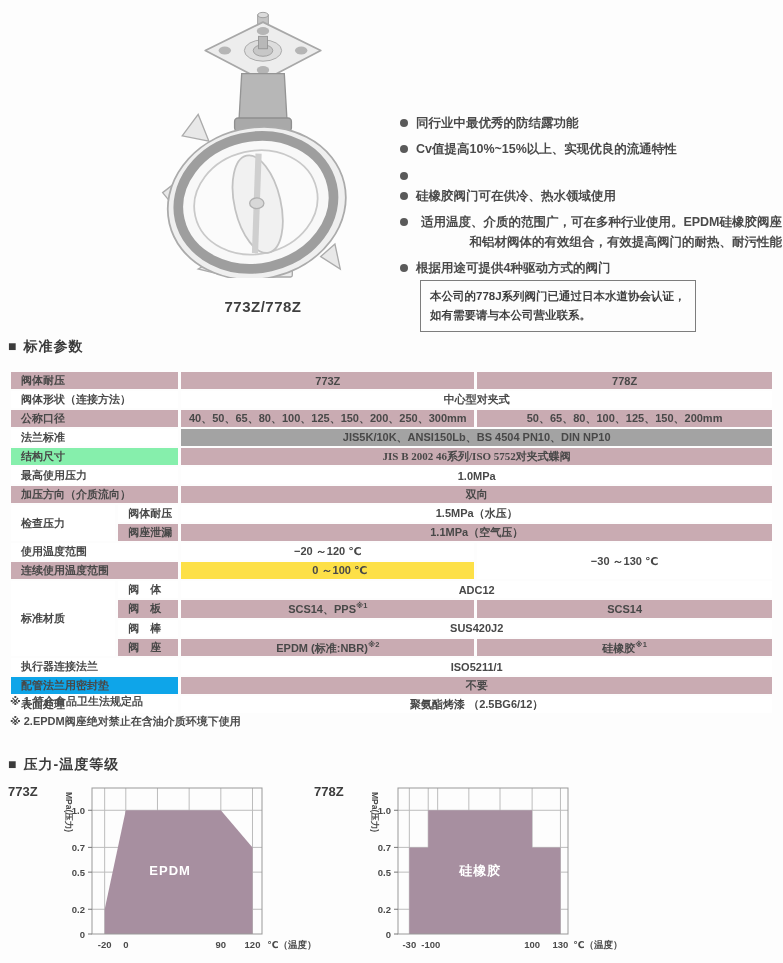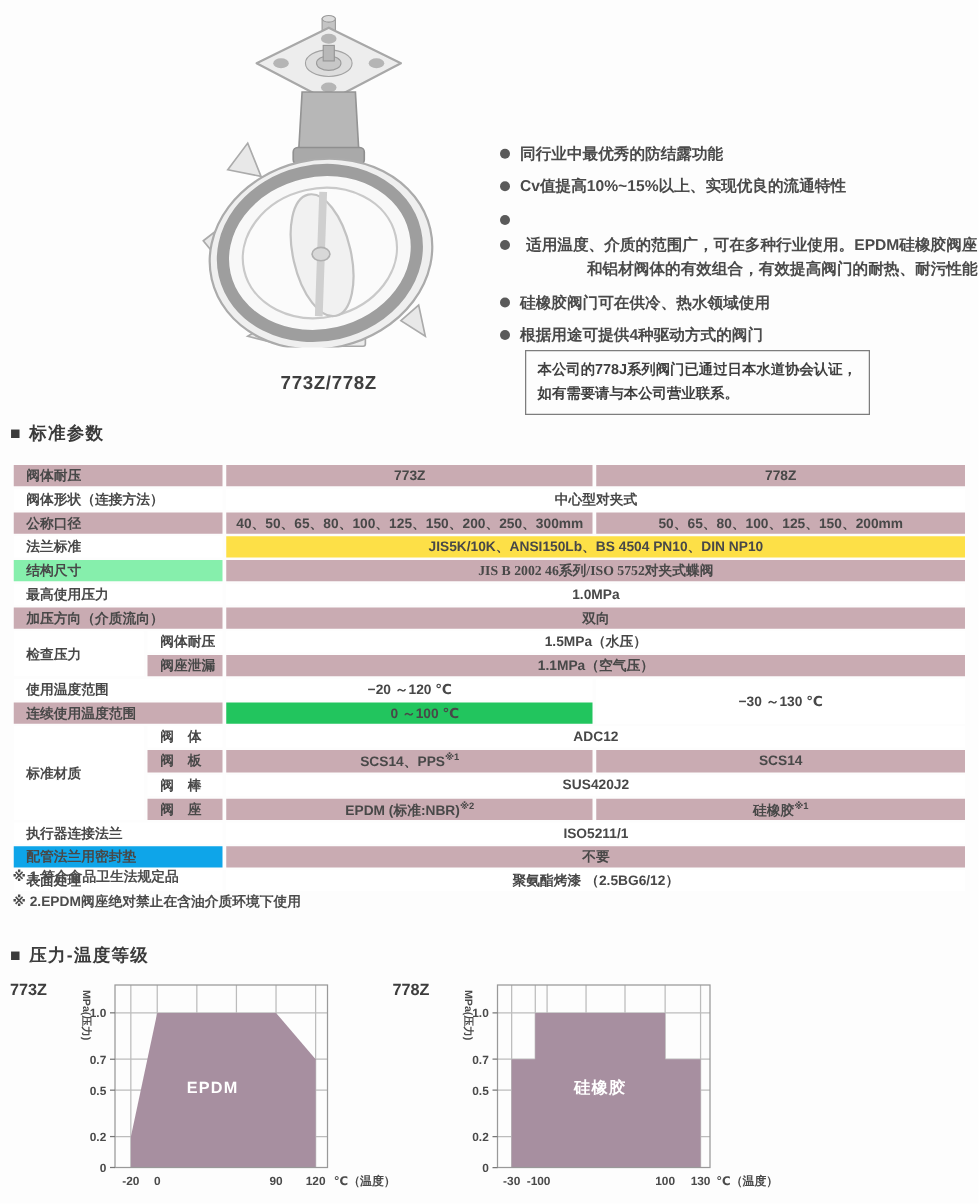--- a/index.html
+++ b/index.html
@@ -101,25 +101,25 @@
       </li>
     <li>
         <span class="dot"></span>
         <span>Cv值提高10%~15%以上、实现优良的流通特性</span>
       </li>
     <li>
         <span class="dot"></span>
       </li>
     <li>
         <span class="dot"></span>
+        <span>硅橡胶阀门可在供冷、热水领域使用</span>
+      </li>
+    <li>
+        <span class="dot"></span>
         <span>适用温度、介质的范围广，可在多种行业使用。EPDM硅橡胶阀座和铝材阀体的有效组合，有效提高阀门的耐热、耐污性能</span>
-      </li>
-    <li>
-        <span class="dot"></span>
-        <span>硅橡胶阀门可在供冷、热水领域使用</span>
       </li>
     <li>
         <span class="dot"></span>
         <span>根据用途可提供4种驱动方式的阀门</span>
       </li>
   </ul>
 
   <div class="notice">本公司的778J系列阀门已通过日本水道协会认证，如有需要请与本公司营业联系。</div>
 
   <div class="sec-head" id="sec-specs">
@@ -144,21 +144,21 @@
             <td colspan="2" class="lbl" style="background: rgb(255, 255, 255);">阀体形状（连接方法）</td>
             <td colspan="2" style="background: rgb(255, 255, 255);">中心型对夹式</td>
           </tr>
           <tr>
             <td colspan="2" class="lbl" style="background: rgb(201, 171, 178);">公称口径</td>
             <td style="background: rgb(201, 171, 178);">40、50、65、80、100、125、150、200、250、300mm</td>
             <td style="background: rgb(201, 171, 178);">50、65、80、100、125、150、200mm</td>
           </tr>
           <tr>
             <td colspan="2" class="lbl" style="background: rgb(255, 255, 255);">法兰标准</td>
-            <td colspan="2" style="background: #fde047;">JIS5K/10K、ANSI150Lb、BS 4504 PN10、DIN NP10</td>
+            <td colspan="2" style="background: #a3a3a3;">JIS5K/10K、ANSI150Lb、BS 4504 PN10、DIN NP10</td>
           </tr>
           <tr>
             <td colspan="2" class="lbl" style="background: #86efac;">结构尺寸</td>
             <td colspan="2" style="background: rgb(201, 171, 178); font-family: Liberation Serif, serif;">JIS B 2002 46系列/ISO 5752对夹式蝶阀</td>
           </tr>
           <tr>
             <td colspan="2" class="lbl" style="background: rgb(255, 255, 255);">最高使用压力</td>
             <td colspan="2" style="background: rgb(255, 255, 255);">1.0MPa</td>
           </tr>
           <tr>
@@ -174,21 +174,21 @@
             <td class="lbl" style="background: rgb(201, 171, 178);">阀座泄漏</td>
             <td colspan="2" style="background: rgb(201, 171, 178);">1.1MPa（空气压）</td>
           </tr>
           <tr>
             <td colspan="2" class="lbl" style="background: rgb(255, 255, 255);">使用温度范围</td>
             <td style="background: rgb(255, 255, 255);">−20 ～120 ℃</td>
             <td rowspan="2" style="background: rgb(255, 255, 255);">−30 ～130 ℃</td>
           </tr>
           <tr>
             <td colspan="2" class="lbl" style="background: rgb(201, 171, 178);">连续使用温度范围</td>
-            <td style="background: #22c55e; padding-left: 30px;">0 ～100 ℃</td>
+            <td style="background: #fde047; padding-left: 30px;">0 ～100 ℃</td>
           </tr>
           <tr>
             <td rowspan="4" class="lbl" style="background: rgb(255, 255, 255);">标准材质</td>
             <td class="lbl" style="background: rgb(255, 255, 255);">阀　体</td>
             <td colspan="2" style="background: rgb(255, 255, 255);">ADC12</td>
           </tr>
           <tr>
             <td class="lbl" style="background: rgb(201, 171, 178);">阀　板</td>
             <td style="background: rgb(201, 171, 178);">SCS14、PPS<sup>※1</sup></td>
             <td style="background: rgb(201, 171, 178);">SCS14</td>

